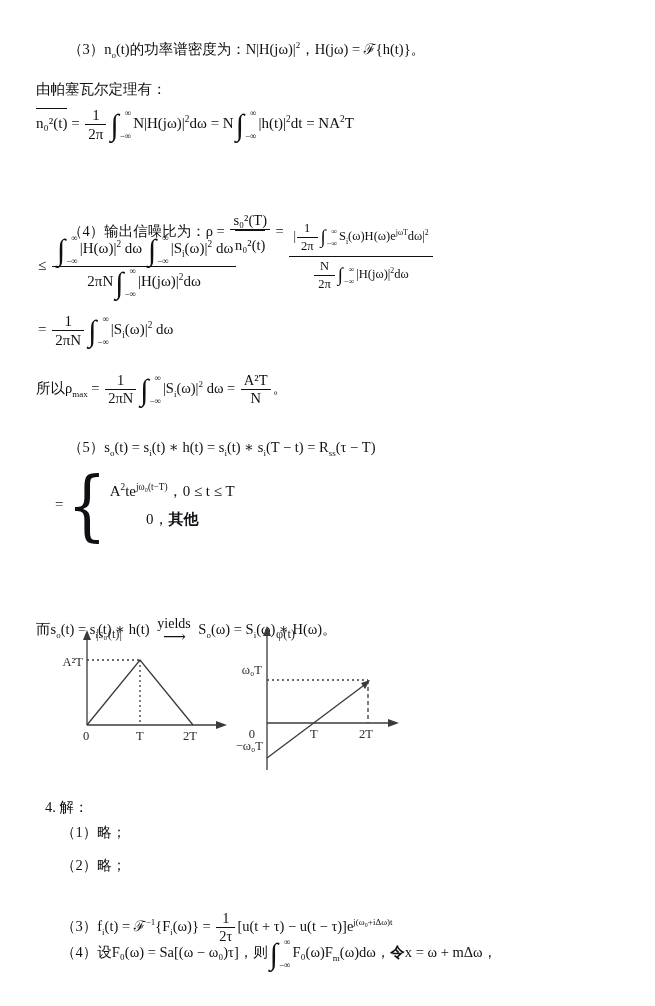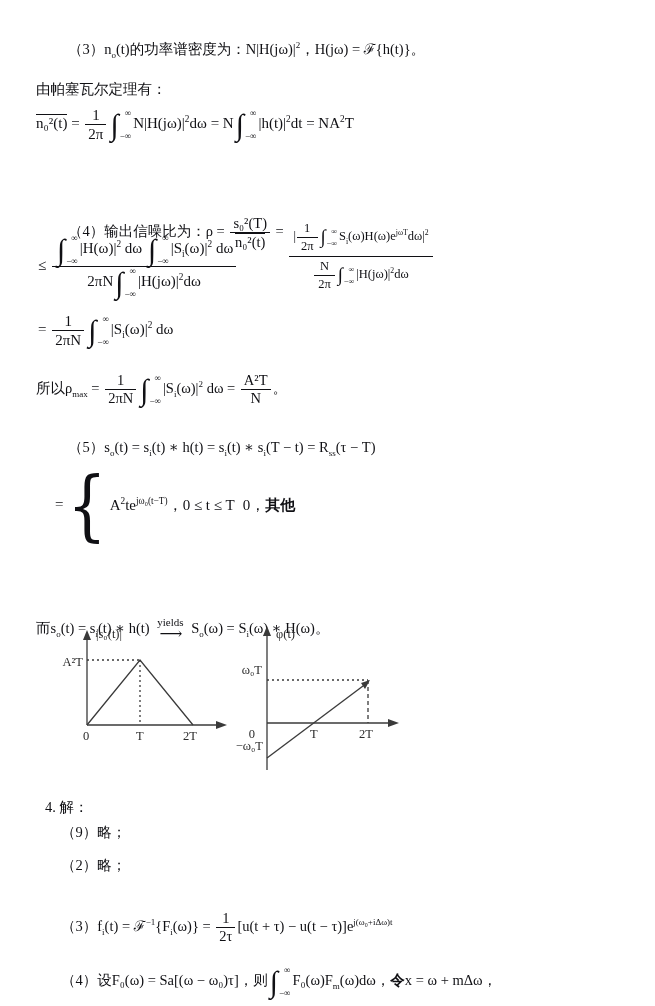--- a/index.html
+++ b/index.html
@@ -19,31 +19,31 @@
   .fr .fr{margin:0 1px;}
   
   .int{display:inline-flex;align-items:center;vertical-align:middle;margin:0 2px;}
   .is{font-size:30px;line-height:0.85;font-weight:400;}
   .il{display:inline-flex;flex-direction:column;justify-content:space-between;height:32px;font-size:9px;line-height:1;margin-left:1px;}
   .il span:first-child{align-self:flex-end;}
   .il span:last-child{align-self:flex-start;}
   .int.sm .is{font-size:19px;}
   .int.sm .il{height:20px;font-size:8px;}
   
-  .ov{display:inline-block;border-top:1px solid #101014;line-height:1.05;padding-top:1px;}
+  .ov{display:inline-block;border-top:1px solid #101014;line-height:1.05;padding-top:7px;}
   
   .bigfr{font-size:12.5px;margin-top:47px;}
   .bigfr .n,.bigfr .d{padding:1px 4px;}
   
   .cases{display:inline-flex;align-items:center;vertical-align:middle;}
   .brace{display:inline-block;font-size:62px;font-weight:300;line-height:0.95;transform:scaleY(1.25);margin-right:3px;font-family:"DejaVu Serif",serif;}
-  .crows{display:inline-flex;flex-direction:row;gap:8px;align-items:center;}
+  .crows{display:inline-flex;flex-direction:column;gap:8px;align-items:center;}
   
   .yields{display:inline-flex;flex-direction:column;align-items:center;vertical-align:middle;line-height:1;margin:0 4px;}
-  .ytxt{font-size:11px;}
+  .ytxt{font-size:14px;}
   .yarr{font-size:16px;letter-spacing:-1px;margin-top:-2px;}
   
   .plot{position:absolute;}
   .plot line,.plot path,.plot polyline{stroke:#3a3a3a;fill:none;stroke-width:1.3;}
   .plot polygon{fill:#3a3a3a;stroke:none;}
   .plot text{font-family:"Liberation Serif","DejaVu Serif",serif;font-size:12.5px;fill:#2b2b2b;stroke:none;}
   .dots{stroke-dasharray:2 3;stroke-width:1.1;}
   .dash{stroke-dasharray:4 3;stroke-width:1.1;}
 </style>
 </head>
@@ -176,25 +176,25 @@
   <line class="dash" x1="176" y1="62" x2="176" y2="105"></line>
   <text x="84" y="20">φ(t)</text>
   <text x="70" y="56" text-anchor="end">ω₀T</text>
   <text x="71" y="132" text-anchor="end">−ω₀T</text>
   <text x="63" y="120" text-anchor="end">0</text>
   <text x="118" y="120">T</text>
   <text x="167" y="120">2T</text>
 </svg>
 
 <div class="blk cn" style="left:45px;top:798px;">4. 解：</div>
-<div class="blk cn" style="left:61px;top:823px;">（9）略；</div>
+<div class="blk cn" style="left:61px;top:823px;">（1）略；</div>
 <div class="blk cn" style="left:61px;top:848px;margin-top:8px;">（2）略；</div>
 <div class="blk cn" style="left:61px;top:878px;margin-top:32px;">（3）f<sub>i</sub>(t) = ℱ<sup>−1</sup>{F<sub>i</sub>(ω)} = <span class="fr">
       <span class="n">1</span>
       <span class="d">2τ</span>
     </span>[u(t + τ) − u(t − τ)]e<sup>j(ω₀+iΔω)t</sup></div>
-<div class="blk cn" style="left:61px;top:966px;text-align:right;">（4）设F₀(ω) = Sa[(ω − ω₀)τ]，则<span class="int">
+<div class="blk cn" style="left:61px;top:938px;text-align:right;">（4）设F₀(ω) = Sa[(ω − ω₀)τ]，则<span class="int">
       <span class="is">∫</span>
       <span class="il">
         <span>∞</span>
         <span>−∞</span>
       </span>
     </span>F₀(ω)F<sub>m</sub>(ω)dω，<b>令</b>x = ω + mΔω，</div>
 
 </body></html>

